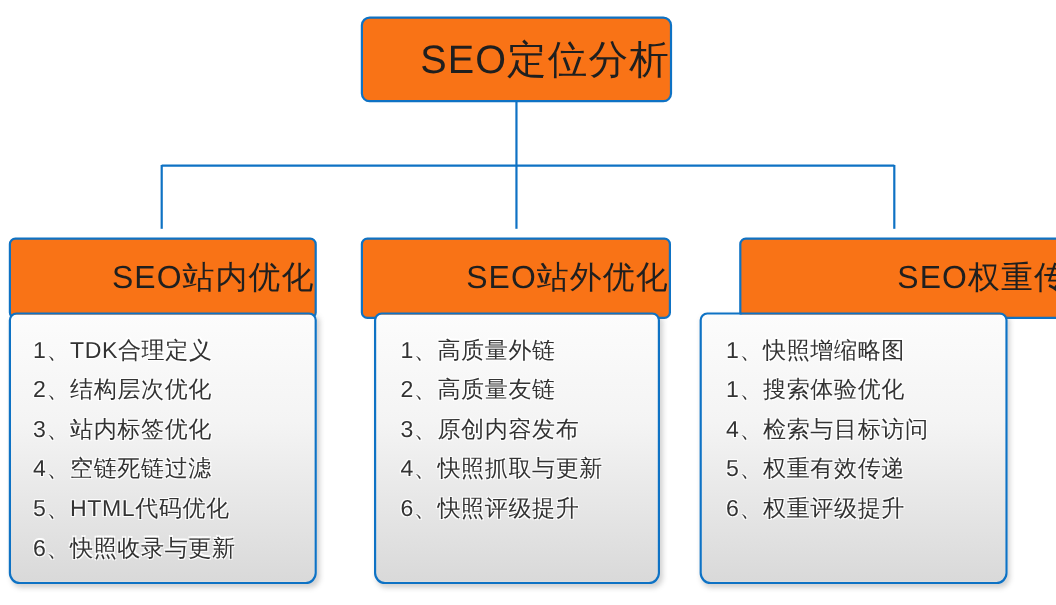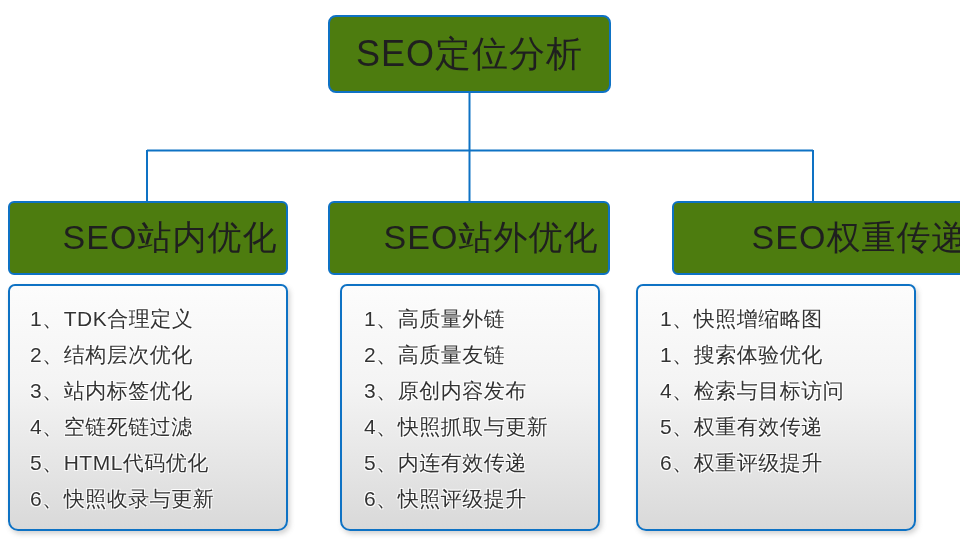--- a/index.html
+++ b/index.html
@@ -18,43 +18,43 @@
   .connectors {
     position: absolute;
     left: 0;
     top: 0;
     width: 960px;
     height: 550px;
     pointer-events: none;
   }
   .node {
     position: absolute;
-    background: #4d7c0f;
+    background: #f97316;
     border: 2px solid #0e72c4;
     box-sizing: border-box;
     display: flex;
     align-items: center;
-    justify-content: center;
+    justify-content: flex-end;
     color: #1f1f1f;
     white-space: nowrap;
   }
   .root {
     left: 328px;
     top: 15px;
     width: 283px;
     height: 78px;
     border-radius: 8px;
     font-size: 36px;
     letter-spacing: 1px;
   }
   .hdr {
-    top: 201px;
+    top: 216px;
     height: 74px;
     border-radius: 6px;
-    font-size: 34px;
+    font-size: 29px;
     letter-spacing: 1px;
     padding-left: 44px;
   }
   .hdr-0 { left: 8px;   width: 280px; }
   .hdr-1 { left: 328px; width: 282px; }
   .hdr-2 { left: 672px; width: 330px; }
   .panel {
     position: absolute;
     top: 284px;
     height: 247px;
@@ -117,21 +117,20 @@
     <div class="item">4、空链死链过滤</div>
     <div class="item">5、HTML代码优化</div>
     <div class="item">6、快照收录与更新</div>
   </div>
 
   <div class="panel panel-1">
     <div class="item">1、高质量外链</div>
     <div class="item">2、高质量友链</div>
     <div class="item">3、原创内容发布</div>
     <div class="item">4、快照抓取与更新</div>
-    <div class="item">5、内连有效传递</div>
     <div class="item">6、快照评级提升</div>
   </div>
 
   <div class="panel panel-2">
     <div class="item">1、快照增缩略图</div>
     <div class="item">1、搜索体验优化</div>
     <div class="item">4、检索与目标访问</div>
     <div class="item">5、权重有效传递</div>
     <div class="item">6、权重评级提升</div>
   </div>

